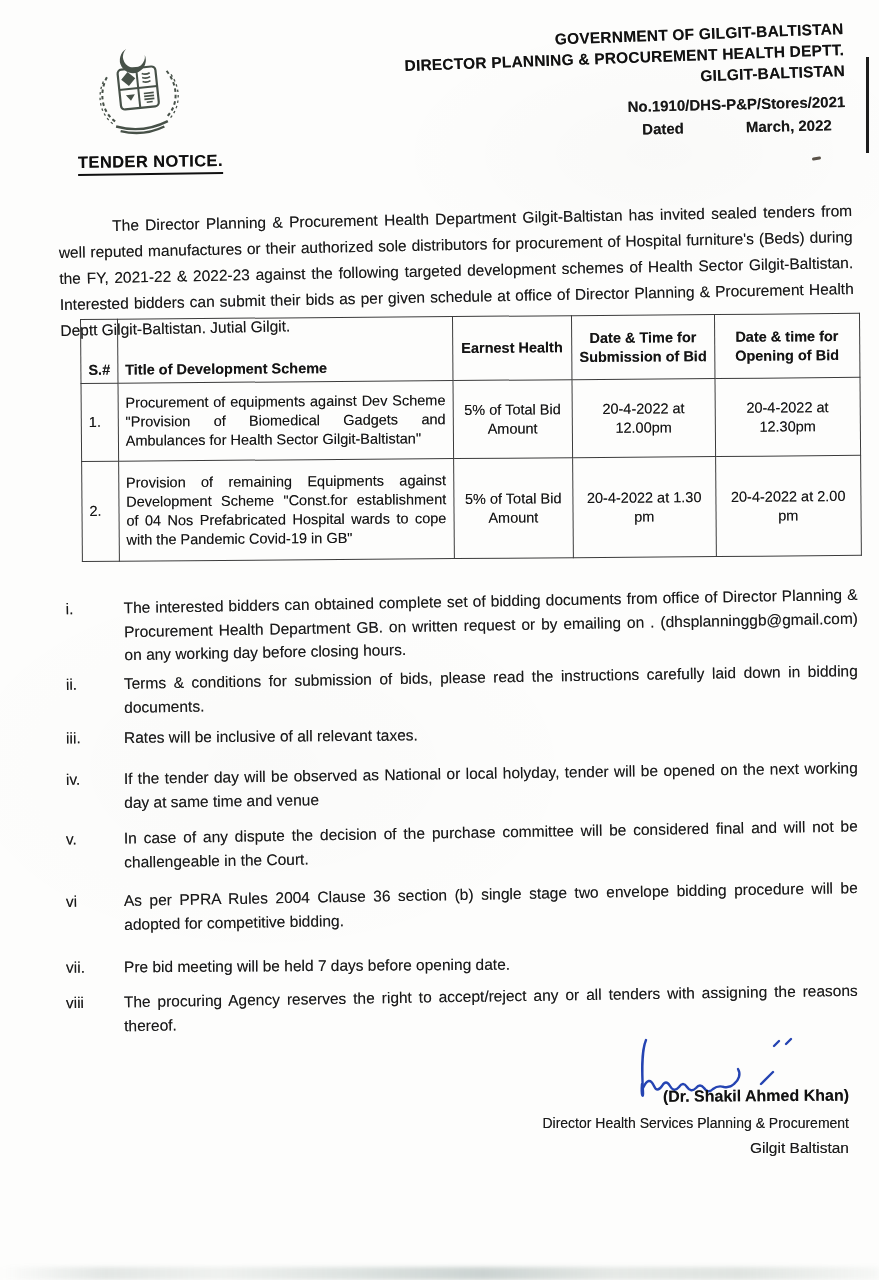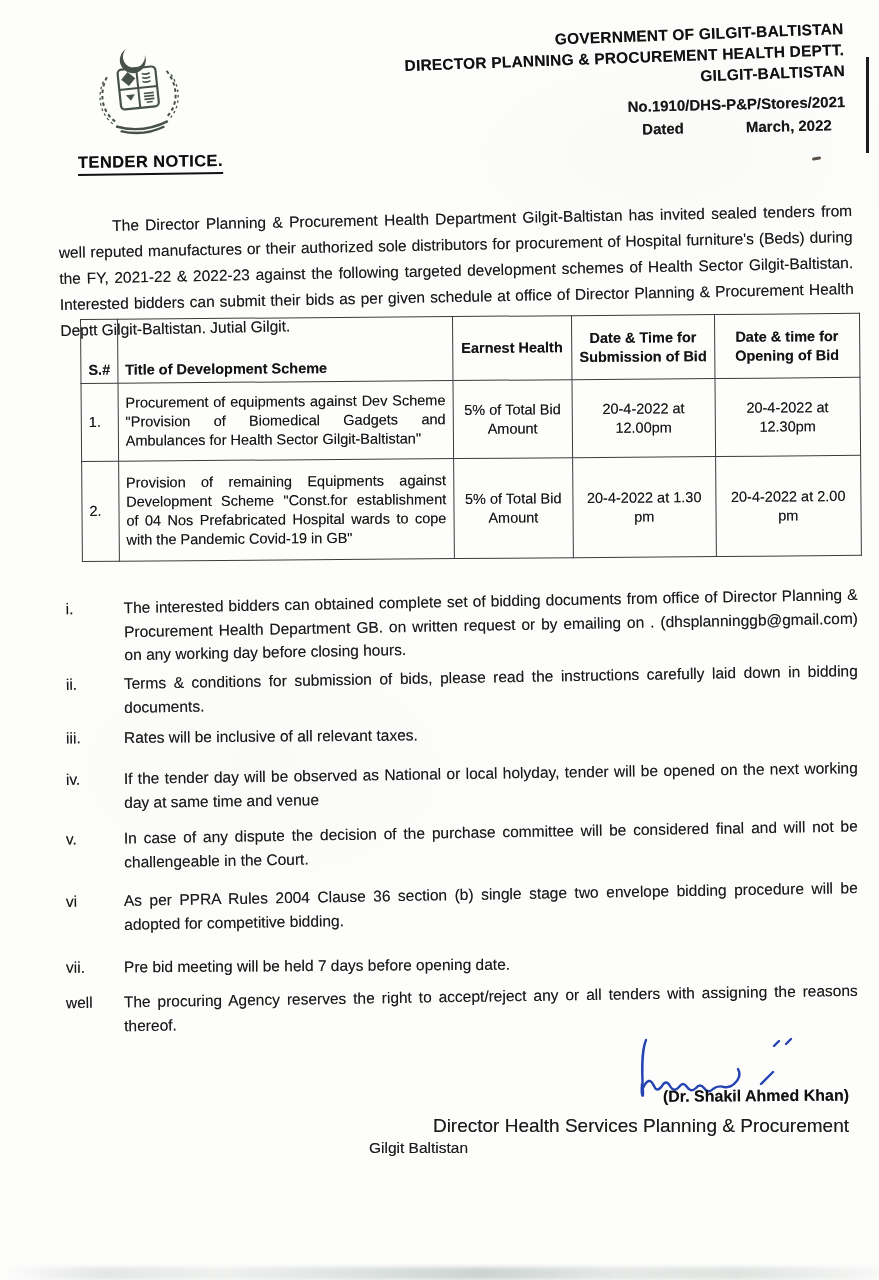--- a/index.html
+++ b/index.html
@@ -87,24 +87,24 @@
   #term-7{ top:985px; transform:rotate(-0.9deg);}
 
   
   .sig-scribble{ position:absolute; left:628px; top:1032px; width:186px; height:76px; }
   .sig-name{
     position:absolute; right:30px; top:1088px; width:420px; text-align:right;
     font-weight:bold; font-size:16px; color:#121212; transform:rotate(-0.4deg);
   }
   .sig-title{
     position:absolute; right:30px; top:1115px; width:480px; text-align:right;
-    font-size:19px; color:#1a1a1a;
+    font-size:14px; color:#1a1a1a;
   }
   .sig-loc{
-    position:absolute; right:30px; top:1139px; width:480px; text-align:left;
+    position:absolute; right:30px; top:1139px; width:480px; text-align:right;
     font-size:15.5px; color:#1a1a1a;
   }
 
   
   .edge-line{ position:absolute; right:10px; top:57px; width:3px; height:96px; background:#1d1d1d; }
   .stray-dash{ position:absolute; left:812px; top:157px; width:9px; height:3px; background:#5a5248; border-radius:2px; transform:rotate(-8deg);}
   .bottom-smudge{
     position:absolute; left:0; bottom:0; width:100%; height:13px;
     background:linear-gradient(90deg,
       rgba(130,150,140,0) 0%, rgba(110,130,125,0.18) 12%, rgba(120,140,130,0.10) 25%,
@@ -216,21 +216,21 @@
   </div>
   <div class="term scan-text" id="term-5">
     <span class="num">vi</span>
     <span class="txt">As per PPRA Rules 2004 Clause 36 section (b) single stage two envelope bidding procedure will be adopted for competitive bidding.</span>
   </div>
   <div class="term scan-text" id="term-6">
     <span class="num">vii.</span>
     <span class="txt">Pre bid meeting will be held 7 days before opening date.</span>
   </div>
   <div class="term scan-text" id="term-7">
-    <span class="num">well</span>
+    <span class="num">viii</span>
     <span class="txt">The procuring Agency reserves the right to accept/reject any or all tenders with assigning the reasons thereof.</span>
   </div>
 
   <div class="sig-scribble">
     <svg viewBox="0 0 186 76" width="186" height="76">
       <g fill="none" stroke="#2544b2" stroke-width="2.4" stroke-linecap="round">
         <path d="M18 8 C13 20 14 42 15 60 C15.4 67 13 64 14 52"></path>
         <path d="M15 56 q6 -13 11 -2 q3 7 8 0 q4 -7 8 0 q4 7 9 1 q4 -6 8 0 q4 6 9 1 q4 -5 8 0 q4 6 9 1 q5 -4 11 -2 q6 1 10 -3 c5 -4 7 -10 4 -15"></path>
         <path d="M133 52 l12 -12"></path>
         <path d="M146 14 l5 -5"></path>

